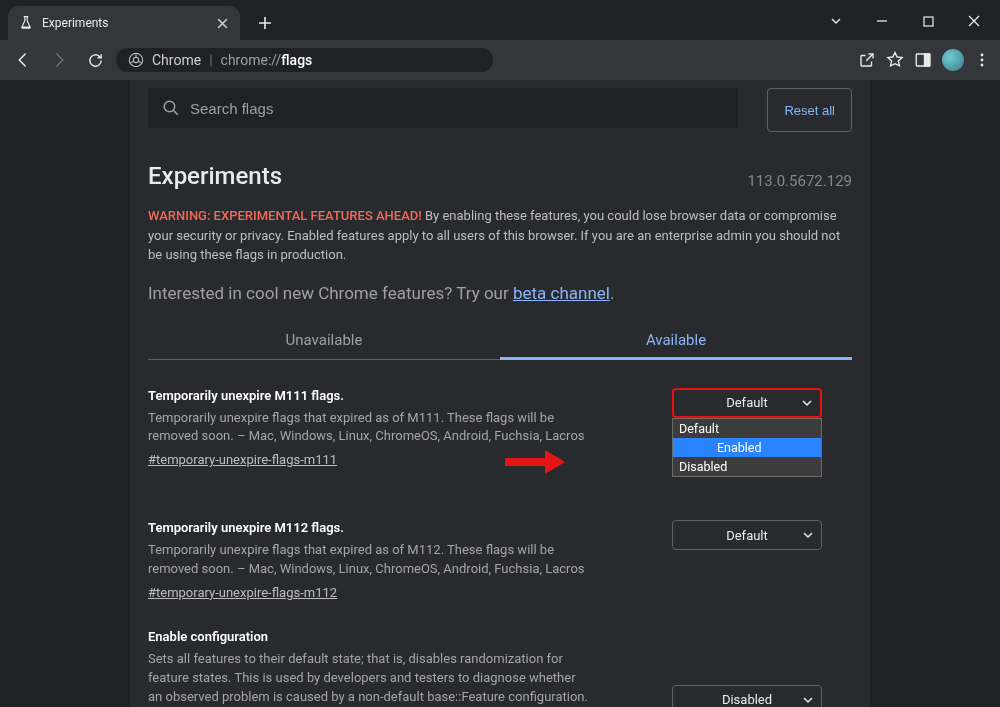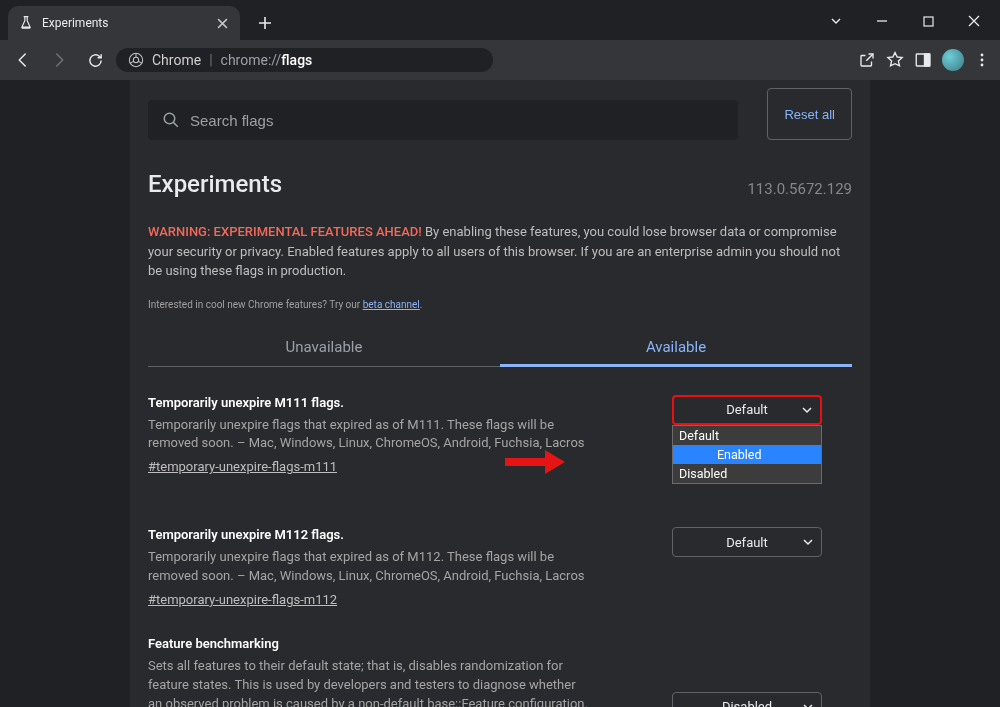--- a/index.html
+++ b/index.html
@@ -86,46 +86,46 @@
     position:absolute;
     left: 130px;
     right: 130px;
     top: 0;
     bottom: 0;
     background: #292a2d;
   }
 
   
   .toprow {
-    display:flex; align-items:flex-end; gap:16px;
+    display:flex; align-items:flex-start; gap:16px;
     padding: 8px 18px 8px 18px;
   }
   .searchbox {
     flex:1; height:40px; background:#202124; border-radius:4px;
     display:flex; align-items:center; padding:0 14px; gap:10px;
     color:#9aa0a6; font-size:15px;
   }
   .searchbox input {
     background:transparent; border:none; outline:none; color:#e8eaed; font-size:15px; flex:1;
   }
   .searchbox input::placeholder { color:#9aa0a6; }
   .reset-btn {
-    height:52px; padding:0 16px; border:1px solid #5f6368; border-radius:4px;
+    height:44px; padding:0 16px; border:1px solid #5f6368; border-radius:4px;
     color:#8ab4f8; background:transparent; font-size:13px;
     display:flex; align-items:center; justify-content:center;margin-left:13px;
   }
 
   .inner { padding: 22px 18px 0 18px; }
   .inner h1 { font-size:24px; font-weight:500; color:#e8eaed; }
   .version { float:right; color:#84888d; font-size:15px; margin-top:10px; }
 
-  .warning-block { margin-top:24px; color:#bebebe; font-size:13px; line-height:1.5; }
+  .warning-block { margin-top:16px; color:#bebebe; font-size:13px; line-height:1.5; }
   .warning-block .warn { color:#f36a5a; font-weight:500; }
 
-  .beta-line { margin-top:18px; color:#a0a0a0; font-size:10px; }
+  .beta-line { margin-top:18px; color:#a0a0a0; font-size:17px; }
   .beta-line a { color:#8ab4f8; text-decoration:underline; }
 
   
   .tabs-row { display:flex; margin-top:18px; position:relative; }
   .tabs-row .tabbtn { flex:1; text-align:center; padding:10px 0; font-size:15px; border-bottom:1px solid #5f6368; color:#9aa0a6; }
   .tabs-row .tabbtn.active { color:#8ab4f8; border-bottom:3px solid #8ab4f8; padding-bottom:8px; }
 
   
   .flag-item { display:flex; gap:40px; padding:28px 0 0 0; align-items:flex-start; }
   .flag-text { flex:1; }
@@ -337,21 +337,21 @@
                 <svg width="10" height="10" viewBox="0 0 10 10">
                   <path d="M1 3l4 4 4-4" stroke="#e8eaed" stroke-width="1.5" fill="none"></path>
                 </svg>
               </span>
           </div>
         </div>
       </div>
 
       <div class="flag-item">
         <div class="flag-text">
-          <div class="ftitle">Feature benchmarking</div>
+          <div class="ftitle">Enable configuration</div>
           <div class="fdesc">Sets all features to their default state; that is, disables randomization for feature states. This is used by developers and testers to diagnose whether an observed problem is caused by a non-default base::Feature configuration. This flag is automatically reset after 3 restarts. On the third restart, the flag will appear to be off but the effect is still active. – Mac, Windows,</div>
         </div>
         <div class="select-wrap" style="margin-top:56px;">
           <div class="select">
             <span>Disabled</span>
             <span class="chev">
                 <svg width="10" height="10" viewBox="0 0 10 10">
                   <path d="M1 3l4 4 4-4" stroke="#e8eaed" stroke-width="1.5" fill="none"></path>
                 </svg>
               </span>

